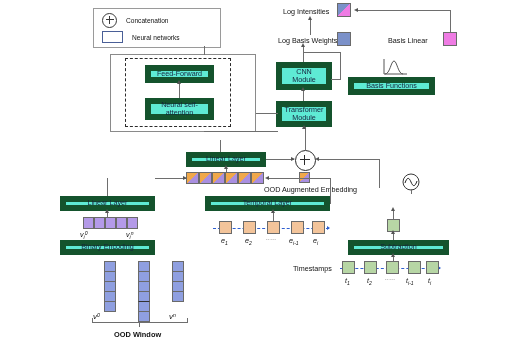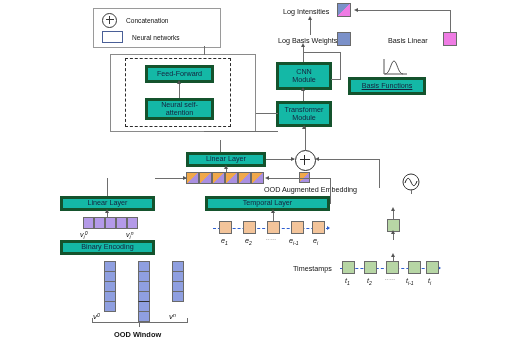--- a/index.html
+++ b/index.html
@@ -1,21 +1,21 @@
 <!DOCTYPE html>
 <html><head>
 <meta charset="utf-8">
 <style>
   html,body{margin:0;padding:0;background:#ffffff;}
   body{width:516px;height:344px;position:relative;overflow:hidden;
        font-family:"Liberation Sans","DejaVu Sans",sans-serif;color:#1a1a1a;}
   .stage{position:absolute;left:0;top:0;width:516px;height:344px;}
 
   
-  .nnbox{position:absolute;background:#14b8a6;border:3px solid #14532d;
+  .nnbox{position:absolute;background:#5eead4;border:6px solid #14532d;
          display:flex;align-items:center;justify-content:center;text-align:center;
          font-size:7.2px;color:#16213d;line-height:1.15;box-sizing:border-box;}
   .lbl{position:absolute;font-size:7.2px;color:#111;white-space:nowrap;}
   .lbl-b{position:absolute;font-size:7.4px;color:#111;white-space:nowrap;font-weight:bold;}
   .line{position:absolute;background:#6e6e6e;}
   .hline{height:1px;}
   .vline{width:1px;}
   .swatch{position:absolute;box-sizing:border-box;border:1px solid #6a6a6a;}
   .sw-blue{background:#7b91c9;}
   .sw-pink{background:#ef7ce4;}
@@ -91,21 +91,21 @@
   <div class="line vline" style="left:450px;top:10px;height:22px;"></div>
   <div class="arr arr-left" style="left:354px;top:7.6px;"></div>
 
   <div class="line vline" style="left:310px;top:19px;height:16px;"></div>
   <div class="arr arr-up" style="left:307.5px;top:16px;"></div>
 
   <svg style="position:absolute;left:381px;top:57px;" width="28" height="20" viewBox="0 0 28 20">
     <path d="M3 2 L3 17 L26 17" fill="none" stroke="#555" stroke-width="1"></path>
     <path d="M4 17 C 9 17, 10 4, 13 4 C 16 4, 17 17, 22 17" fill="none" stroke="#555" stroke-width="1"></path>
   </svg>
-  <div class="nnbox" style="left:348px;top:77px;width:78px;height:18px;text-decoration:underline;">
+  <div class="nnbox" style="left:348px;top:77px;width:87px;height:18px;">
     <span>Basis Functions</span>
   </div>
 
   <div class="nnbox" style="left:276px;top:62px;width:56px;height:28px;flex-direction:column;">
     <span>CNN</span>
     <span>Module</span>
   </div>
 
   <div class="line vline" style="left:303px;top:46px;height:16px;"></div>
   <div class="arr arr-up" style="left:300.5px;top:43px;"></div>
@@ -268,20 +268,23 @@
   <svg style="position:absolute;left:402px;top:173px;" width="18" height="18" viewBox="0 0 18 18">
     <circle cx="9" cy="9" r="8" fill="#fff" stroke="#3a3a3a" stroke-width="1"></circle>
     <path d="M3 10 C5 4, 7 4, 9 9 C11 14, 13 14, 15 8" fill="none" stroke="#222" stroke-width="1"></path>
   </svg>
   <div class="line vline" style="left:411px;top:189px;height:5px;"></div>
 
   <div class="swatch sw-green" style="left:387px;top:219px;width:13px;height:13px;"></div>
   <div class="line vline" style="left:393px;top:209px;height:10px;"></div>
   <div class="arr arr-up" style="left:390.5px;top:207px;"></div>
 
+  <div class="nnbox" style="left:348px;top:240px;width:101px;height:15px;">
+    <span>Subtraction</span>
+  </div>
   <div class="line vline" style="left:393px;top:232px;height:8px;"></div>
   <div class="arr arr-up" style="left:390.5px;top:230px;"></div>
 
   <div class="lbl" style="left:293px;top:264px;">Timestamps</div>
 
   <div class="dashline" style="left:340px;top:268px;width:100px;"></div>
   <div class="arr arr-right-bl" style="left:438px;top:265.6px;"></div>
 
   <div class="swatch sw-green" style="left:342px;top:261px;width:13px;height:13px;"></div>
   <div class="swatch sw-green" style="left:364px;top:261px;width:13px;height:13px;"></div>

